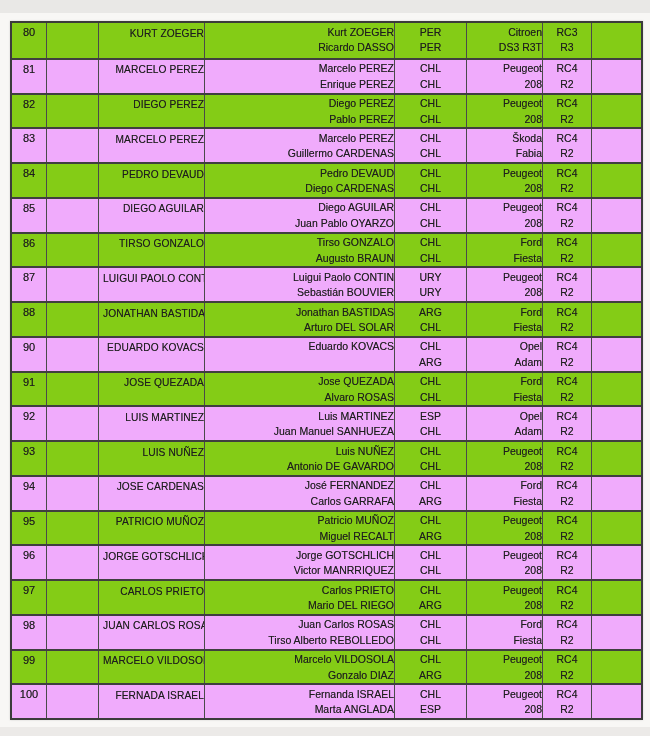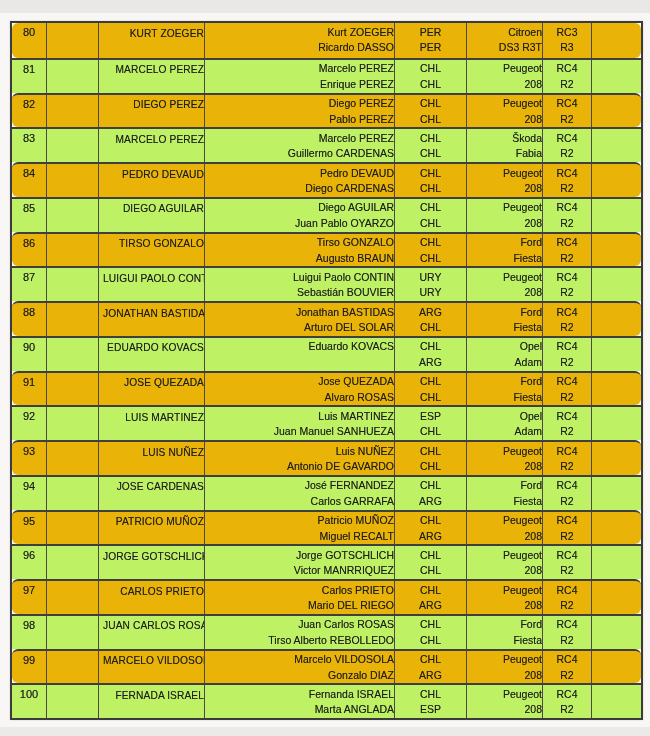--- a/index.html
+++ b/index.html
@@ -24,24 +24,24 @@
     border: 2px solid #3b3b3b;
     background: #ffffff;
     box-shadow: 0 0 2px rgba(0,0,0,0.15);
   }
   .row {
     display: grid;
     grid-template-columns: 35px 52px 106px 190px 72px 76px 49px 49px;
     height: 34.75px;
     border-top: 2px solid #3f3f3f;
     box-sizing: border-box;
-    background: #bef264;
+    background: #f0abfc;
   }
   .row:first-child { border-top: none; }
-  .row.shaded { background: #eab308; border-radius: 6px; }
+  .row.shaded { background: #84cc16; }
 
   .c {
     border-right: 1.5px solid #4a4a4a;
     box-sizing: border-box;
     padding-top: 1.5px;
     font-size: 10.5px;
     line-height: 15.6px;
     color: #1e1e1e;
     overflow: hidden;
     white-space: nowrap;

